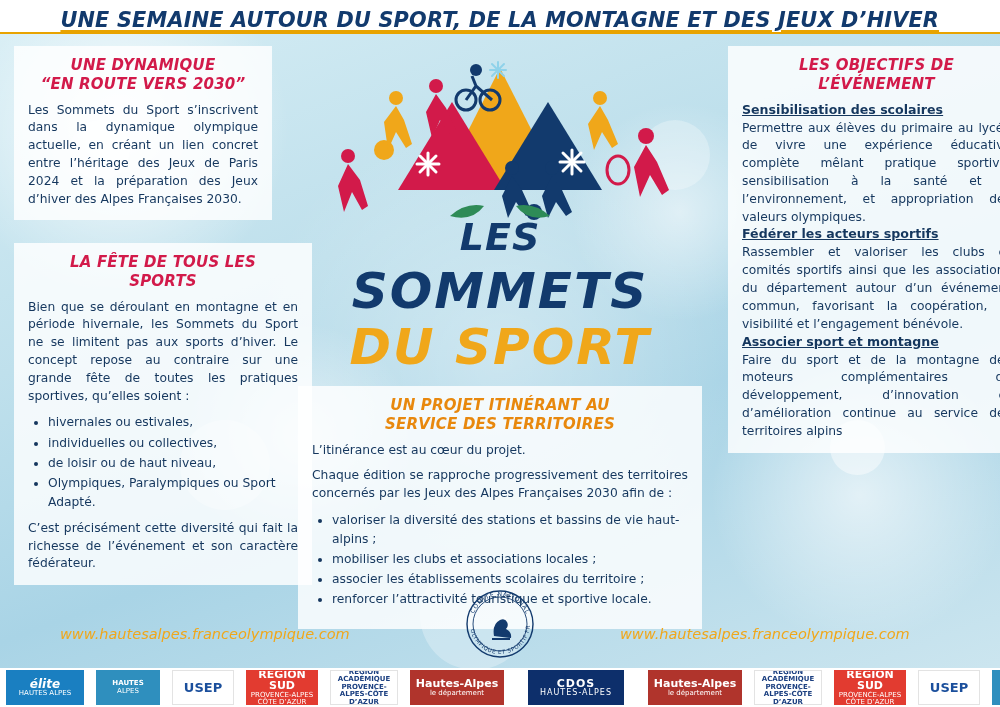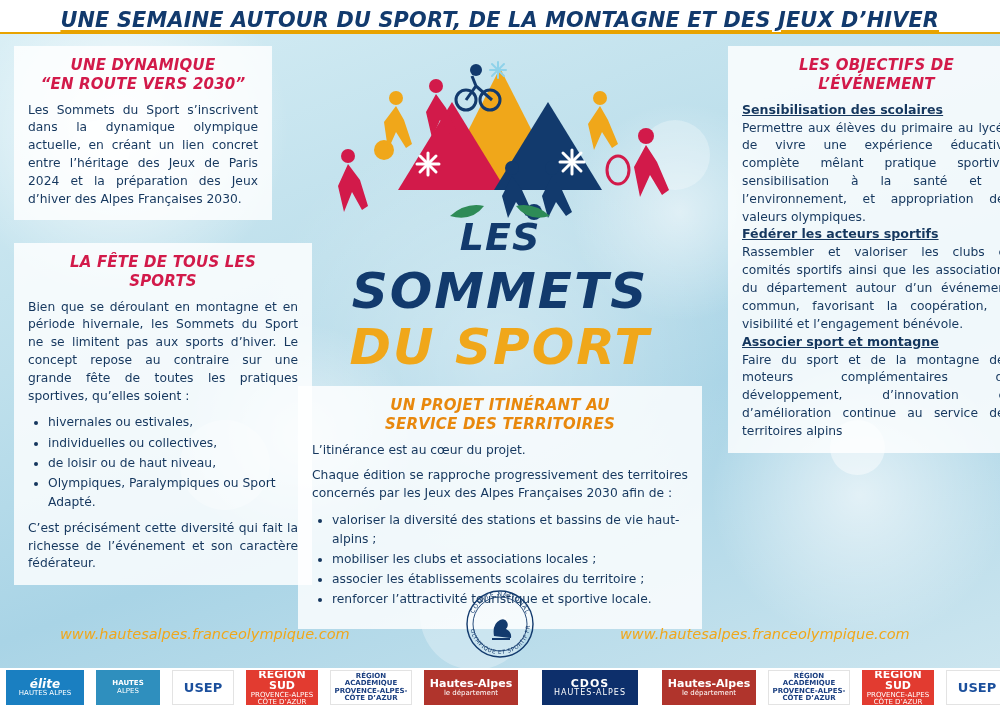--- a/index.html
+++ b/index.html
@@ -132,21 +132,21 @@
   }
   .logo-cell .l1 { font-weight: bold; }
   .lc-elite { background:#1a7fc1; color:#fff; border-color:#1a7fc1; width:78px; }
   .lc-elite .l1 { font-size: 12px; font-style: italic; }
   .lc-elite .l2 { font-size: 7px; }
   .lc-ha { background:#2f8fbe; color:#fff; border-color:#2f8fbe; width:64px; }
   .lc-usep { width: 62px; color:#1b4f9c; }
   .lc-usep .l1 { font-size: 13px; }
   .lc-sud { background:#e23b30; color:#fff; border-color:#e23b30; width:72px; }
   .lc-sud .l1 { font-size: 11px; }
-  .lc-acad { width: 82px; color:#1b3f80; }
+  .lc-acad { width: 68px; color:#1b3f80; }
   .lc-dept { background:#b0342c; color:#fff; border-color:#b0342c; width:94px; }
   .lc-dept .l1 { font-size: 11px; }
   .lc-cdos { background:#0d2f6b; color:#fff; border-color:#0d2f6b; width:96px; }
   .lc-cdos .l1 { font-size: 11px; letter-spacing:1px;}
   .lc-cdos .l2 { font-size: 8px; letter-spacing:1px;}
   .spacer { flex: 1 1 auto; }
 </style>
 </head>
 <body>
 

